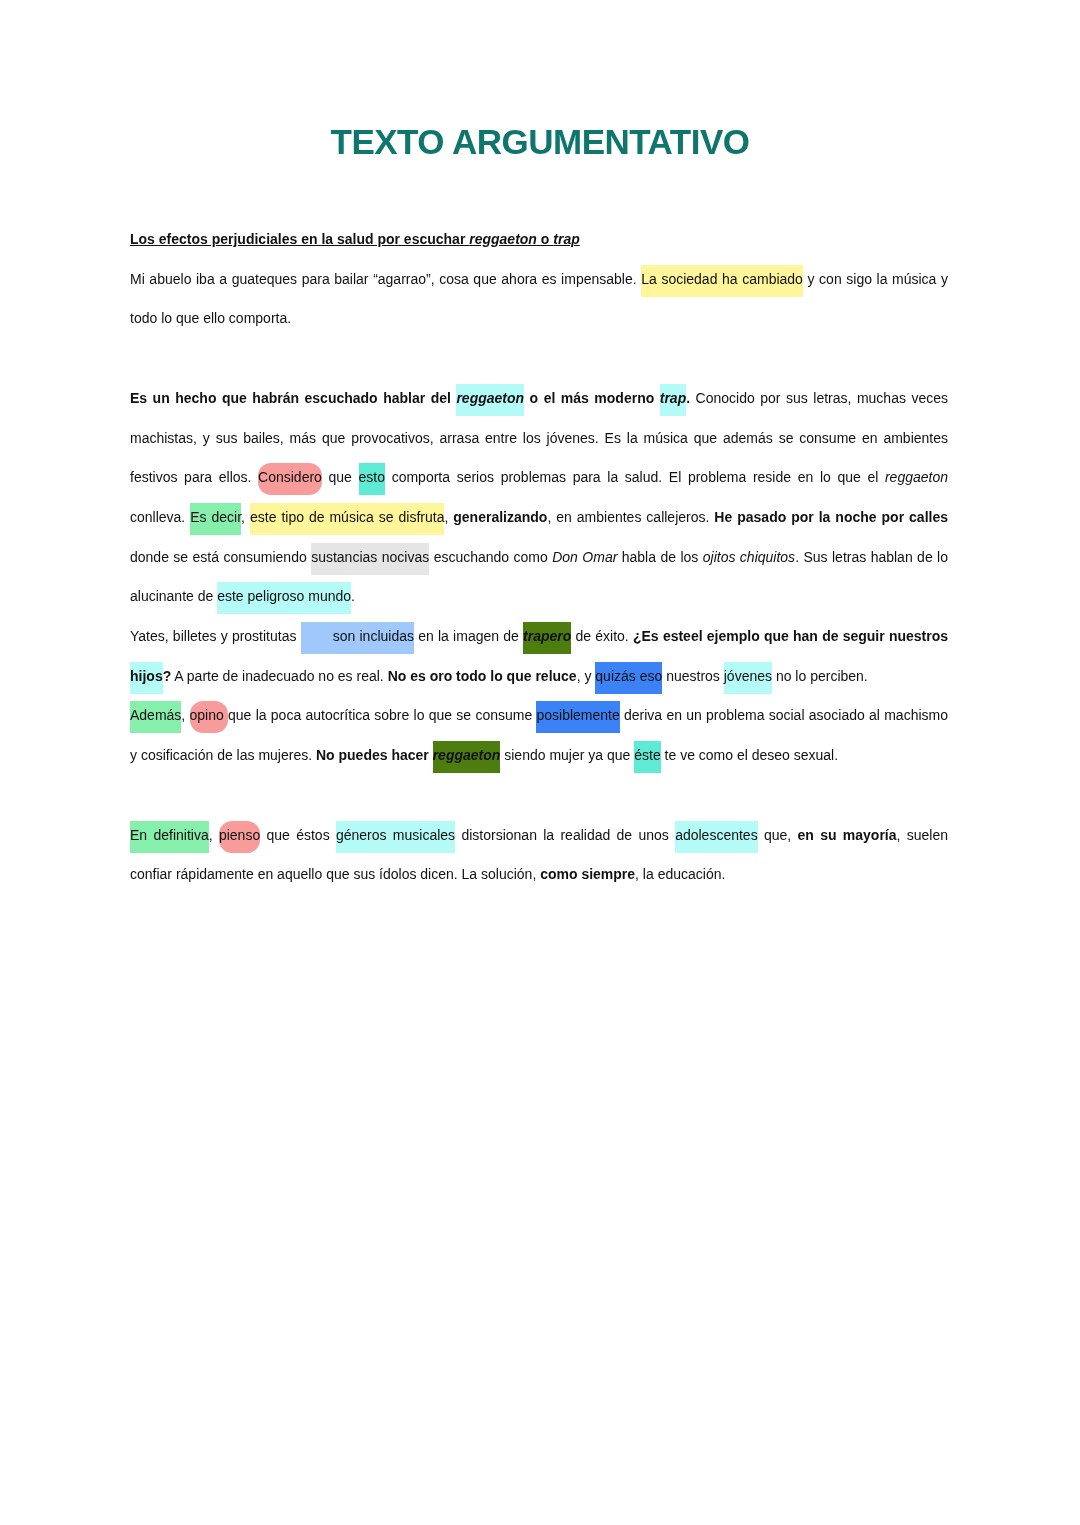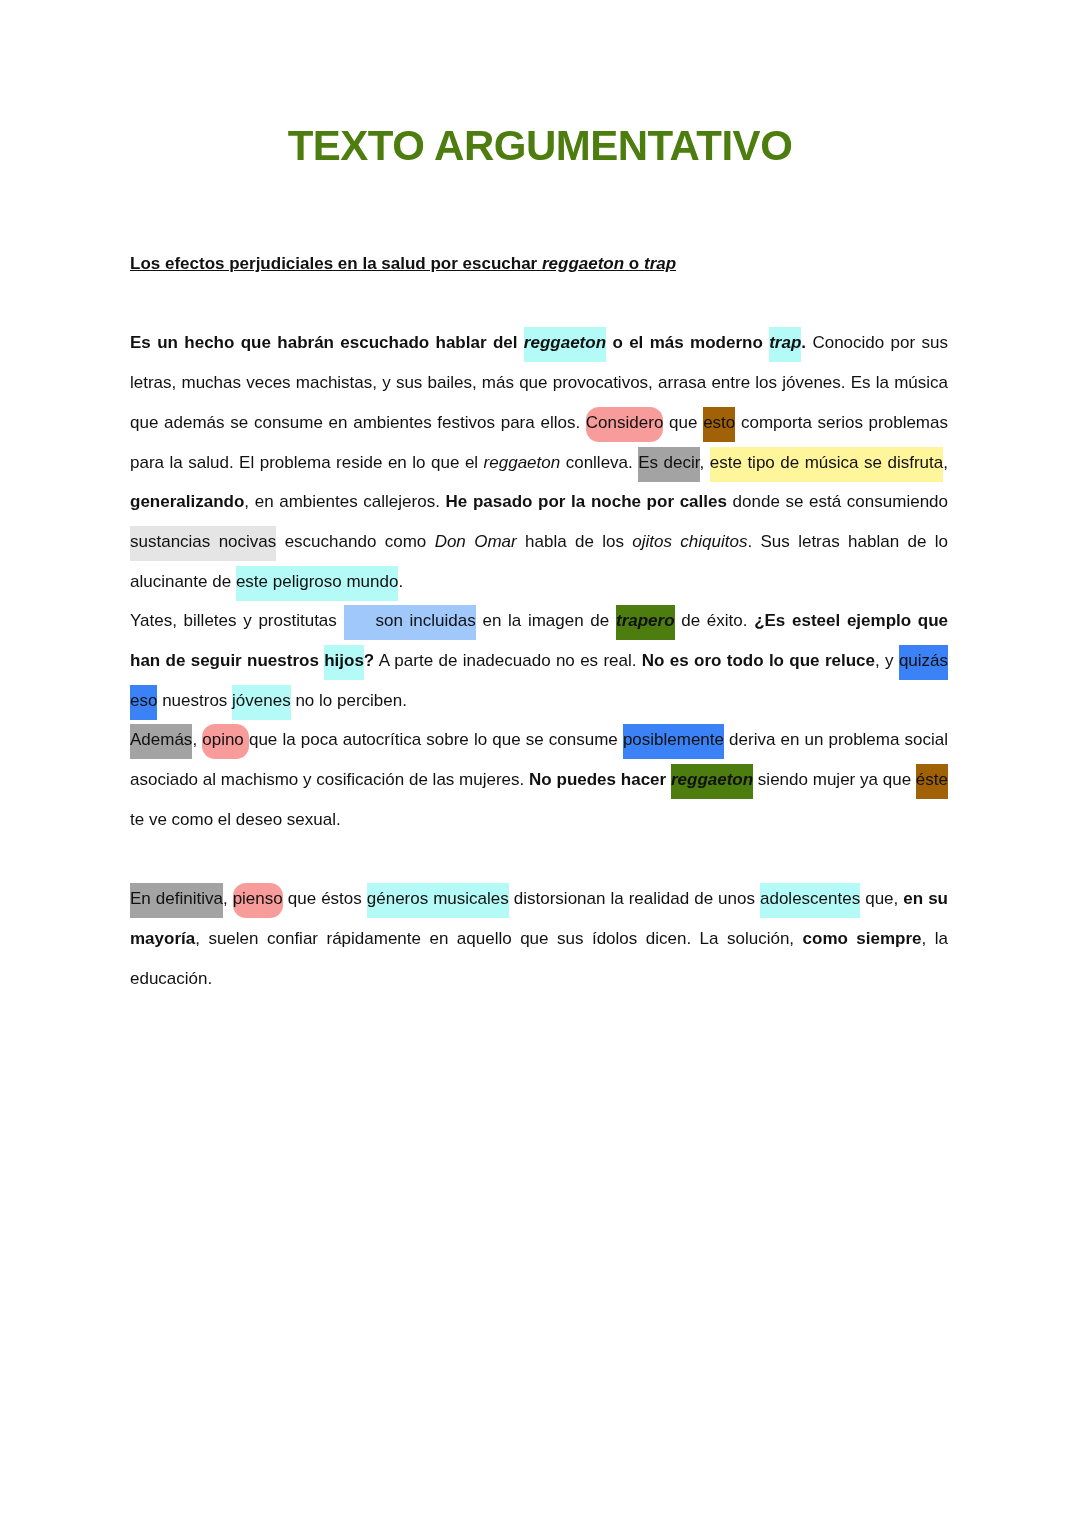--- a/index.html
+++ b/index.html
@@ -3,52 +3,53 @@
 <meta charset="utf-8">
 <style>
   html, body { margin: 0; padding: 0; background: #ffffff; }
   body { width: 1080px; height: 1525px; position: relative; overflow: hidden; }
   .page {
     position: absolute; left: 0; top: 0; width: 1080px; height: 1525px;
     font-family: "Liberation Sans", sans-serif; color: #111111;
   }
   .title {
     position: absolute; top: 122px; left: 0; width: 1080px; text-align: center;
-    font-size: 42px; font-weight: bold; letter-spacing: -0.5px; color: #4d7c0f;
+    font-size: 35px; font-weight: bold; letter-spacing: -0.5px; color: #0f766e;
   }
   .doc-body {
-    position: absolute; left: 130px; top: 244px; width: 818px;
-    font-size: 17px; line-height: 39.7px;
+    position: absolute; left: 130px; top: 220px; width: 818px;
+    font-size: 14px; line-height: 39.7px;
   }
   .para { margin: 0; text-align: justify; }
   .para.gap { margin-top: 39.7px; }
   .subtitle { font-weight: bold; text-decoration: underline; }
   .hl { padding: 6px 0 10px 0; -webkit-box-decoration-break: clone; box-decoration-break: clone; }
   .hl.yellow { background: #fff59a; }
   .hl.cyan { background: #b4fbf8; }
   .hl.red { background: #f89b9b; border-radius: 13px; }
-  .hl.gray { background: #a16207; }
-  .hl.pink { background: #a3a3a3; }
+  .hl.gray { background: #5eead4; }
+  .hl.pink { background: #86efac; }
   .hl.magenta { background: #e5e5e5; }
   .hl.blue { background: #a1c8fa; padding-left: 32px; }
   .hl.orange { background: #4d7c0f; }
   .hl.green { background: #3b82f6; }
   b { font-weight: bold; }
   i { font-style: italic; }
 </style>
 </head>
 <body>
 
 <div class="page">
   <div class="title">TEXTO ARGUMENTATIVO</div>
 
   <div class="doc-body">
 
     <p class="para"><span class="subtitle"><span>Los efectos perjudiciales en la salud por escuchar </span><i>reggaeton</i><span> o </span><i>trap</i></span></p>
 
+    <p class="para"><span>Mi abuelo iba a guateques para bailar “agarrao”, cosa que ahora es impensable. </span><span class="hl yellow">La sociedad ha cambiado</span><span> y con sigo la música y todo lo que ello comporta.</span></p>
 
     <p class="para gap"><b>Es un hecho que habrán escuchado hablar del </b><b><i class="hl cyan">reggaeton</i></b><b> o el más moderno </b><b><i class="hl cyan">trap</i></b><b>.</b><span> Conocido por sus letras, muchas veces machistas, y sus bailes, más que provocativos, arrasa entre los jóvenes. Es la música que además se consume en ambientes festivos para  ellos. </span><span class="hl red">Considero</span><span> que </span><span class="hl gray">esto</span><span> comporta serios problemas para la salud. El problema reside en lo que el </span><i>reggaeton</i><span> conlleva. </span><span class="hl pink">Es decir</span><span>, </span><span class="hl yellow">este tipo de música se disfruta</span><span>, </span><b>generalizando</b><span>, en ambientes callejeros. </span><b>He pasado por la noche por calles</b><span> donde se  está consumiendo </span><span class="hl magenta">sustancias nocivas</span><span> escuchando como </span><i>Don Omar</i><span> habla de los </span><i>ojitos chiquitos</i><span>. Sus letras hablan de lo alucinante de </span><span class="hl cyan">este peligroso mundo</span><span>.</span></p>
 
     <p class="para"><span>Yates, billetes y prostitutas </span><span class="hl blue">son incluidas</span><span> en la imagen de </span><b><i class="hl orange">trapero</i></b><span> de éxito. </span><b>¿Es esteel ejemplo que han de seguir nuestros </b><b class="hl cyan">hijos</b><b>?</b><span> A parte de inadecuado no es real. </span><b>No es oro todo lo que reluce</b><span>, y </span><span class="hl green">quizás eso</span><span> nuestros </span><span class="hl cyan">jóvenes</span><span> no lo perciben.</span></p>
 
     <p class="para"><span class="hl pink">Además</span><span>, </span><span class="hl red">opino </span><span> que la poca autocrítica sobre lo que se consume </span><span class="hl green">posiblemente</span><span> deriva en un problema social asociado al machismo y cosificación de las mujeres. </span><b>No puedes hacer </b><b><i class="hl orange">reggaeton</i></b><span> siendo mujer ya que </span><span class="hl gray">éste</span><span> te ve como el deseo sexual.</span></p>
 
     <p class="para gap"><span class="hl pink">En definitiva</span><span>, </span><span class="hl red">pienso</span><span> que éstos </span><span class="hl cyan">géneros musicales</span><span> distorsionan la realidad de unos </span><span class="hl cyan">adolescentes</span><span> que, </span><b>en su mayoría</b><span>, suelen confiar rápidamente en aquello que sus ídolos dicen. La solución, </span><b>como siempre</b><span>, la educación.</span></p>
 
   </div>

